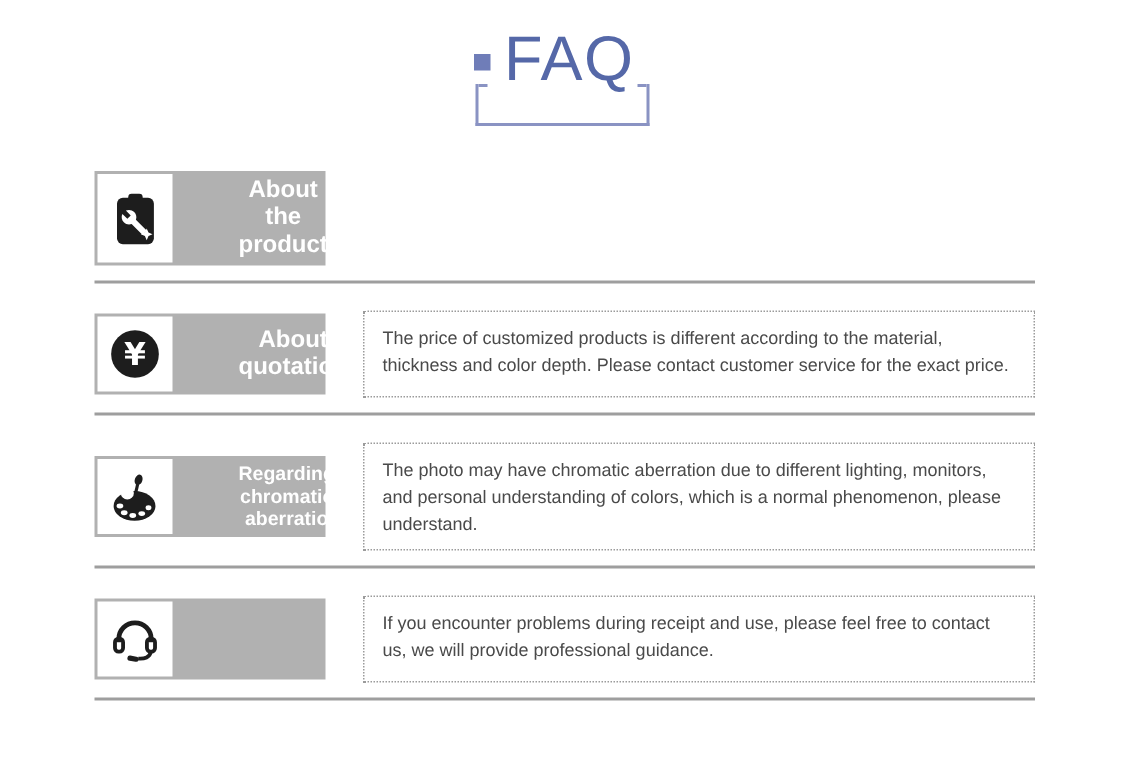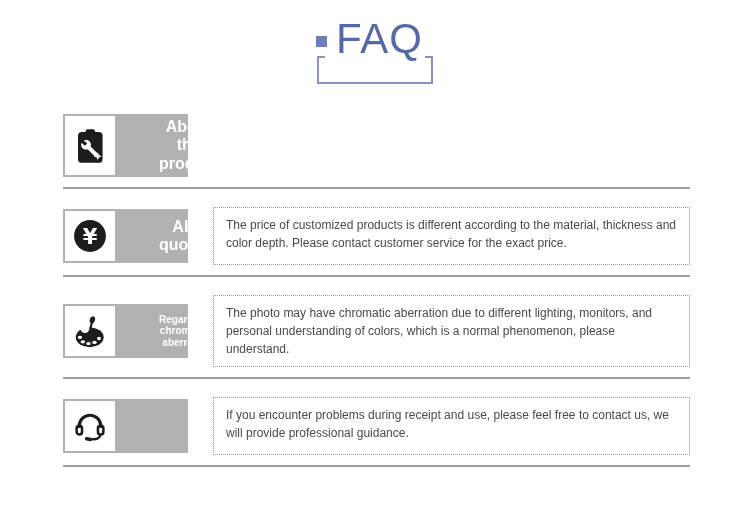--- a/index.html
+++ b/index.html
@@ -40,33 +40,33 @@
   }
   .faq-bullet{width:11px;height:11px;background:var(--bullet);margin-top:4px;flex-shrink:0;}
   
   .sections{margin:0 60px 0 63px;}
   .row{
     display:flex;align-items:center;gap:25px;
     border-bottom:2px solid var(--divider);
     padding-bottom:10px;margin-bottom:18px;
   }
   .label{
-    width:125px;min-height:54px;background:var(--label-bg);
+    width:154px;min-height:54px;background:var(--label-bg);
     display:flex;align-items:stretch;flex-shrink:0;padding:2px;gap:40px;
   }
   .icon-cell{
     width:50px;background:var(--icon-bg);flex-shrink:0;
     display:flex;align-items:center;justify-content:center;
   }
   .label-text{
     flex:1;display:flex;align-items:center;justify-content:center;
     color:var(--label-text);font-weight:bold;font-size:16px;line-height:1.15;
     text-align:center;white-space:pre-line;padding:2px 4px;
   }
-  .sections .row:nth-child(3) .label-text{font-size:10px;}
+  .sections .row:nth-child(3) .label-text{font-size:13px;}
   .body-box{
     flex:1;border:1px dotted var(--dotted);
     padding:8px 12px;min-height:58px;
     font-size:12px;line-height:1.5;color:var(--body-text);
   }
   svg{display:block;}
 </style>
 </head>
 <body>
 

